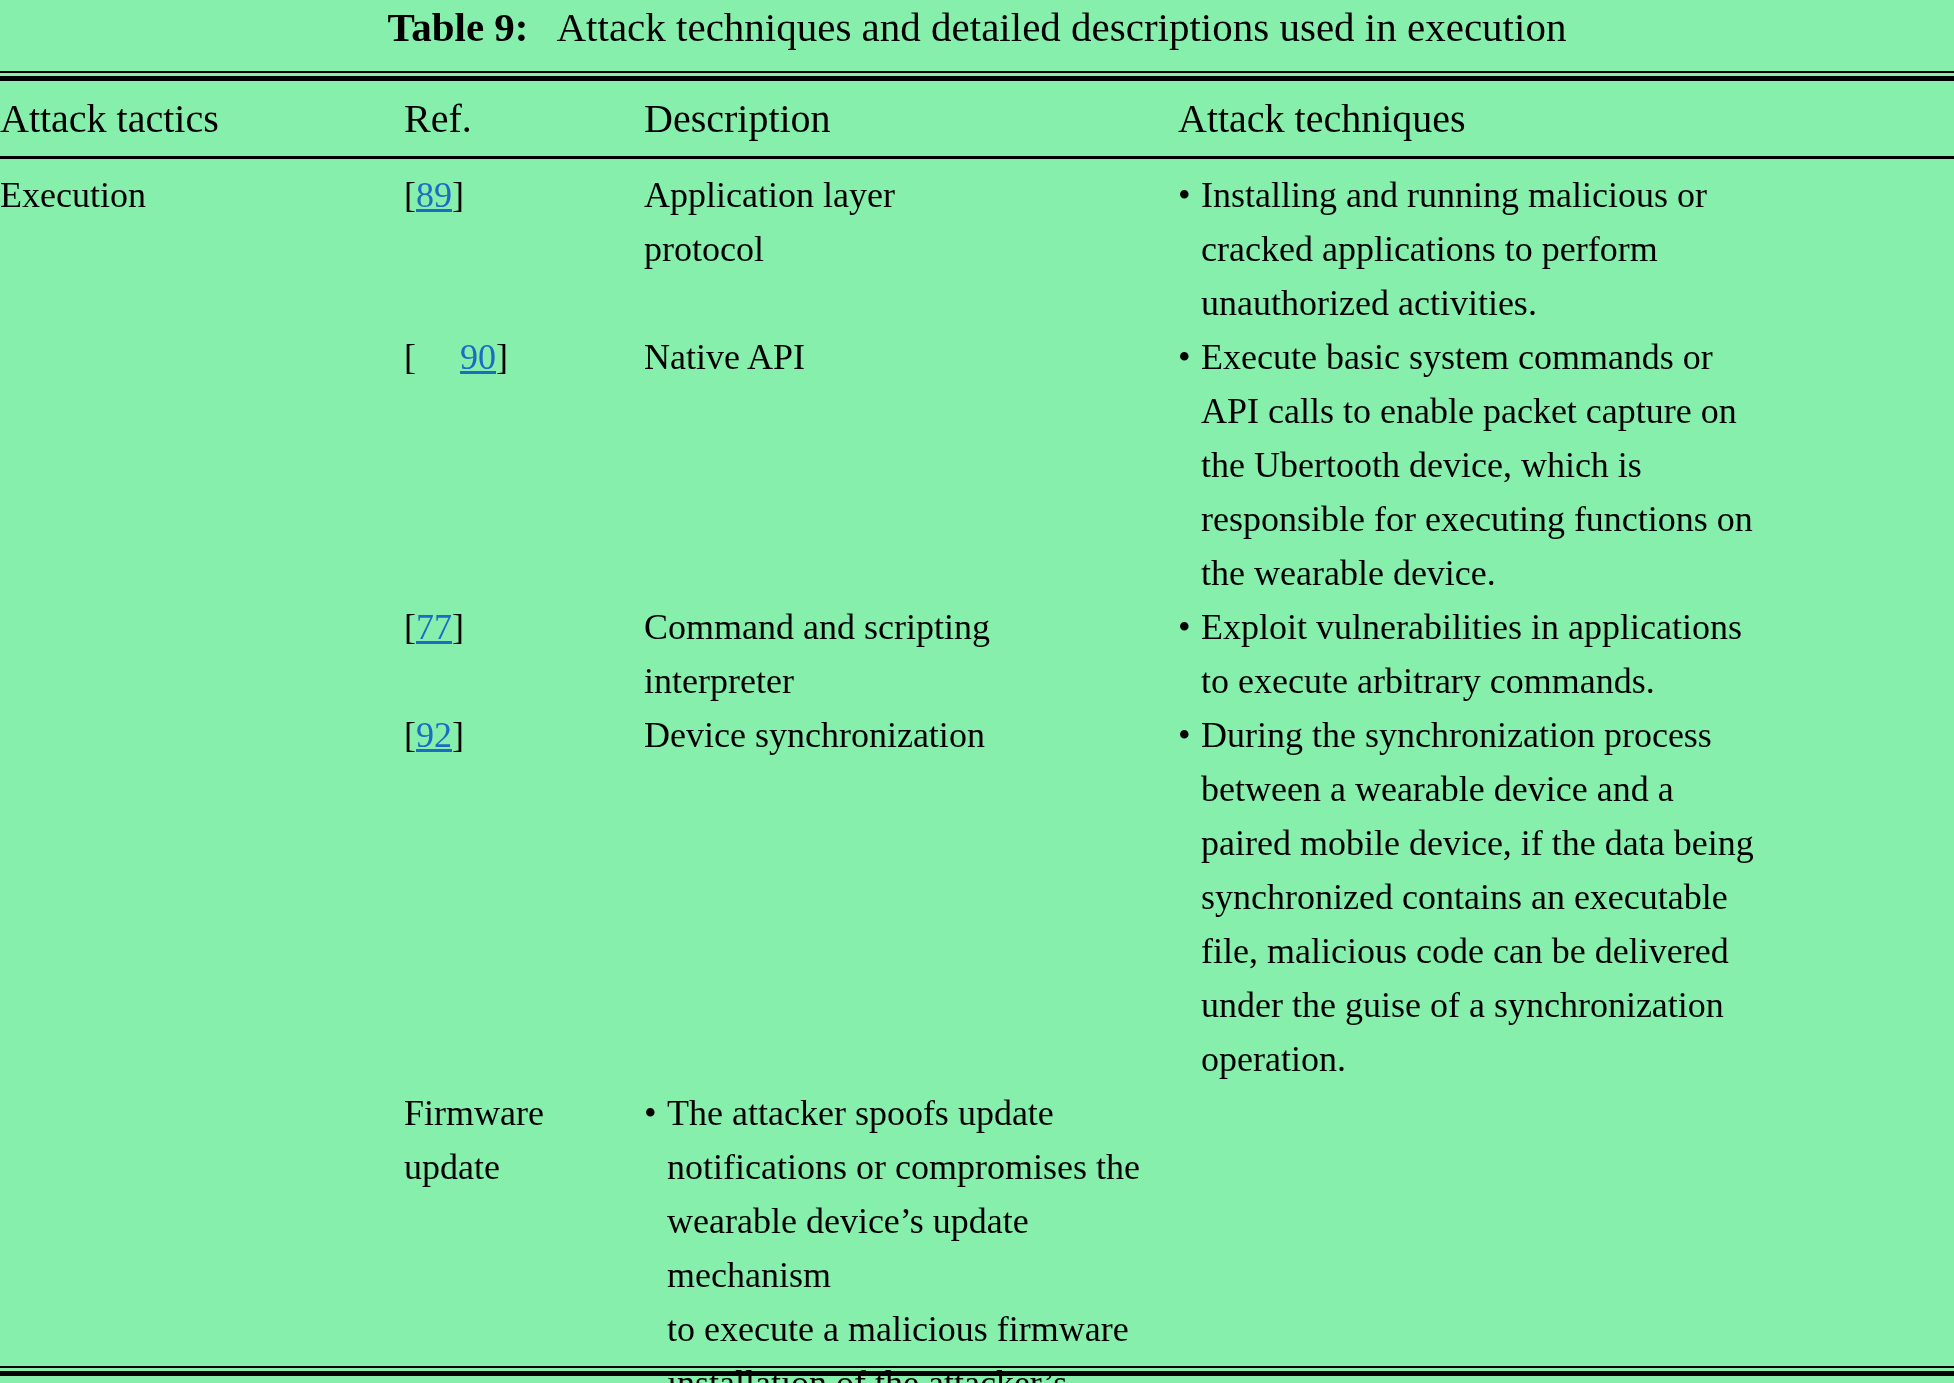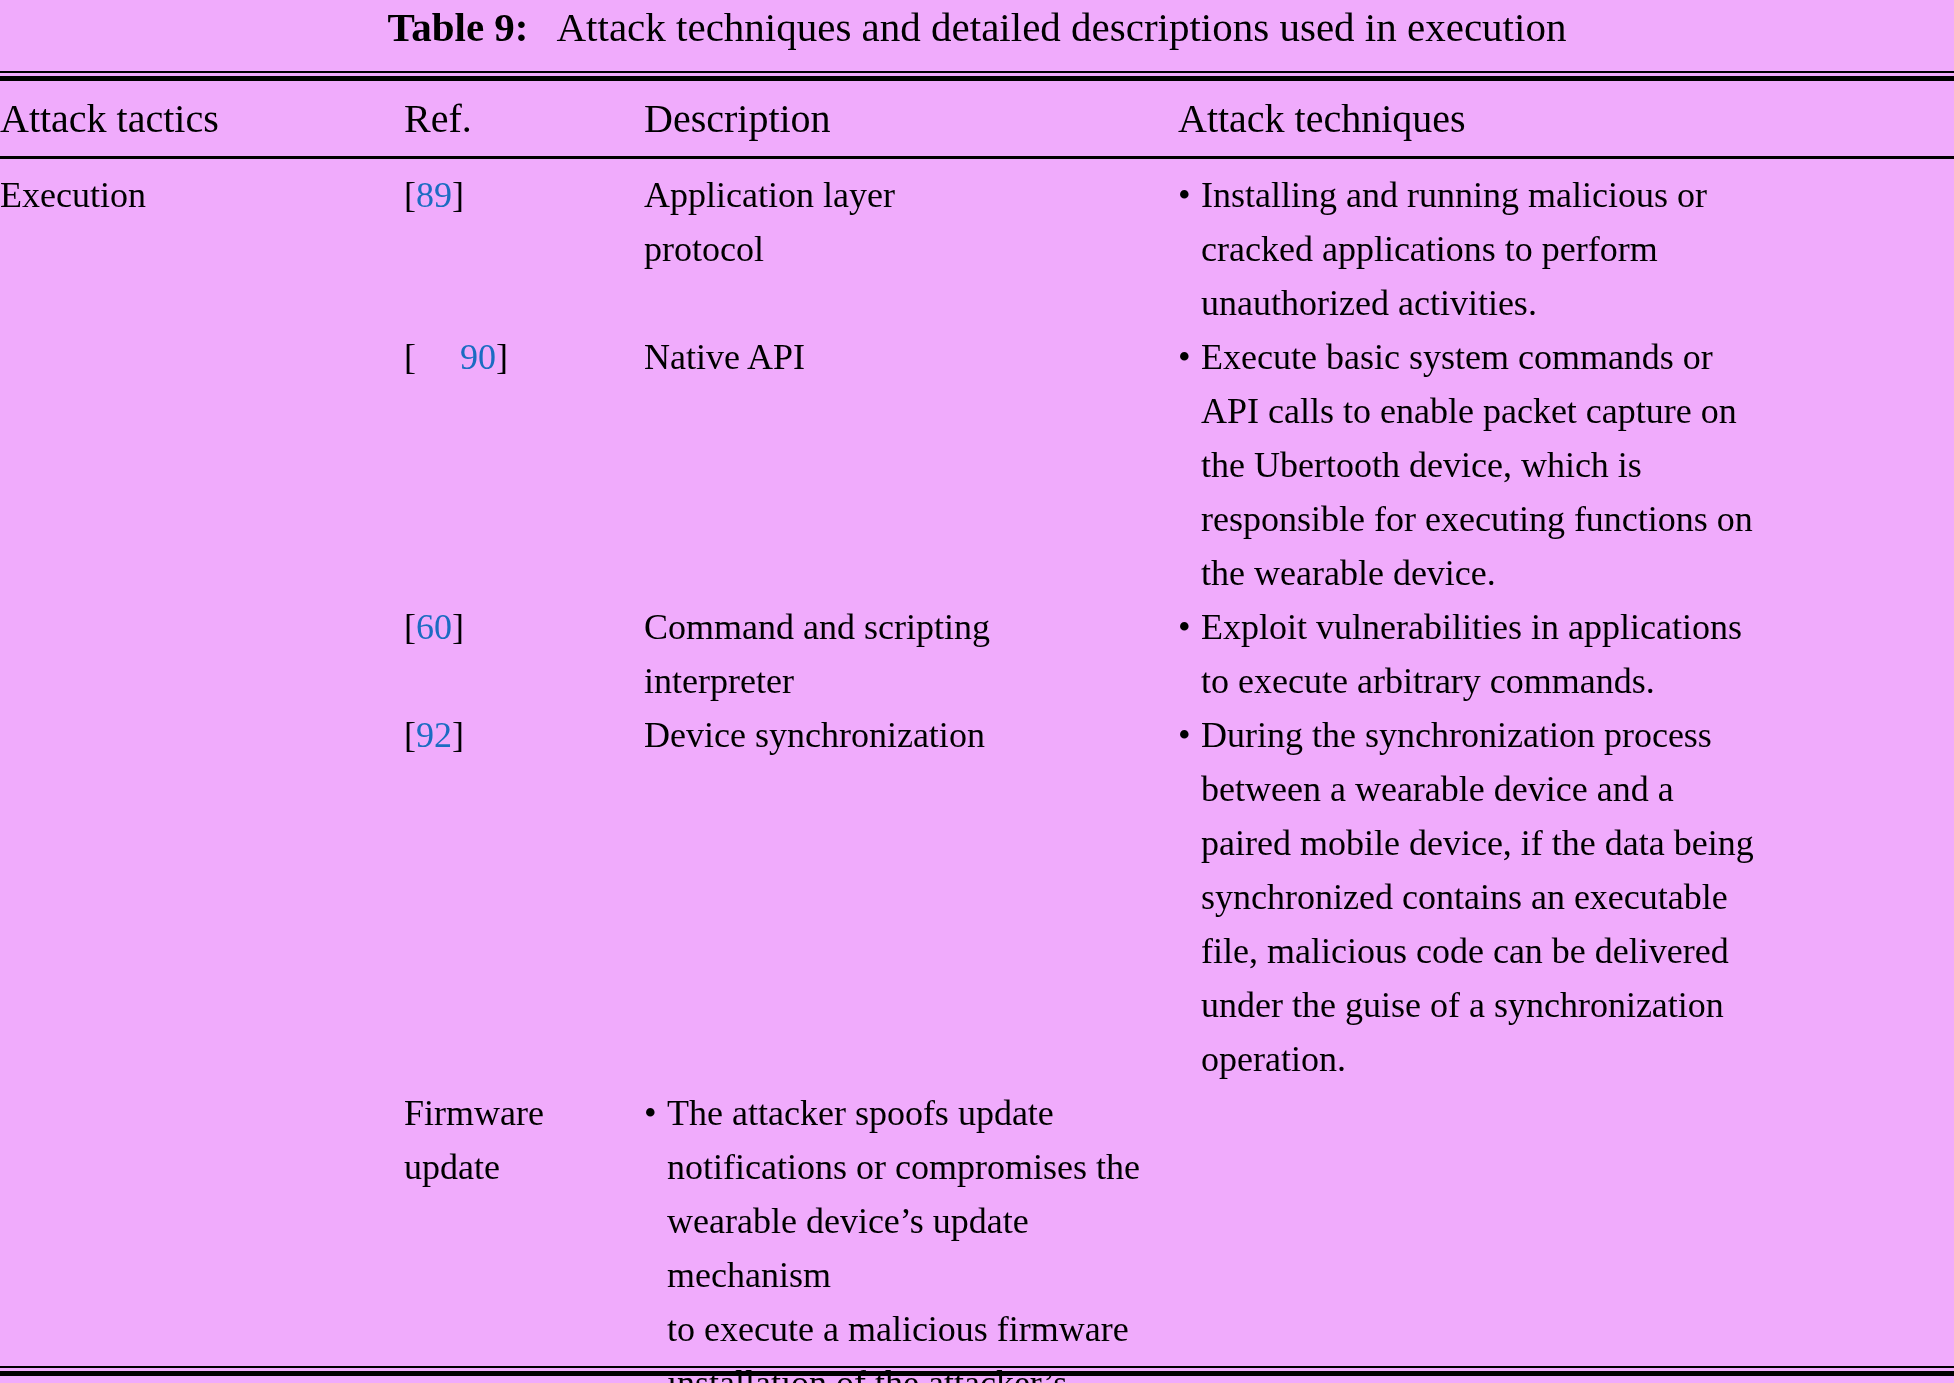--- a/index.html
+++ b/index.html
@@ -11,21 +11,21 @@
     width: 1954px;
     height: 1383px;
     overflow: hidden;
     font-family: "Liberation Serif", serif;
     color: #000000;
   }
   .page {
     position: relative;
     width: 1954px;
     height: 1383px;
-    background: #f0abfc;
+    background: #86efac;
   }
   .title {
     position: absolute;
     top: 0px;
     left: 0;
     width: 100%;
     text-align: center;
     font-size: 41px;
     line-height: 54px;
     white-space: nowrap;
@@ -73,21 +73,21 @@
   .desc-cell { display: flex; align-items: flex-start; }
   .bullet {
     flex: 0 0 23px;
     width: 23px;
     display: inline-block;
   }
   .desc-text {
     flex: 1 1 auto;
     white-space: pre-line;
   }
-  .ref-num { color: #1b6cc2; }
+  .ref-num { color: #1b6cc2; text-decoration: underline; }
 </style>
 </head>
 <body>
 
 <div class="page">
 
   <div class="title">
     <span class="title-label">Table 9:</span><span>Attack techniques and detailed descriptions used in execution</span>
   </div>
 
@@ -127,21 +127,21 @@
         <span class="desc-text">Execute basic system commands or
 API calls to enable packet capture on
 the Ubertooth device, which is
 responsible for executing functions on
 the wearable device.</span>
       </div>
     </div>
 
     <div class="grid row">
       <div class="cell"></div>
-      <div class="cell"><span>[</span><span class="ref-num" style="color: rgb(27, 108, 194);">60</span><span>]</span></div>
+      <div class="cell"><span>[</span><span class="ref-num" style="color: rgb(27, 108, 194);">77</span><span>]</span></div>
       <div class="cell pre-lines">Command and scripting
 interpreter</div>
       <div class="cell desc-cell">
         <span class="bullet">•</span>
         <span class="desc-text">Exploit vulnerabilities in applications
 to execute arbitrary commands.</span>
       </div>
     </div>
 
     <div class="grid row">

